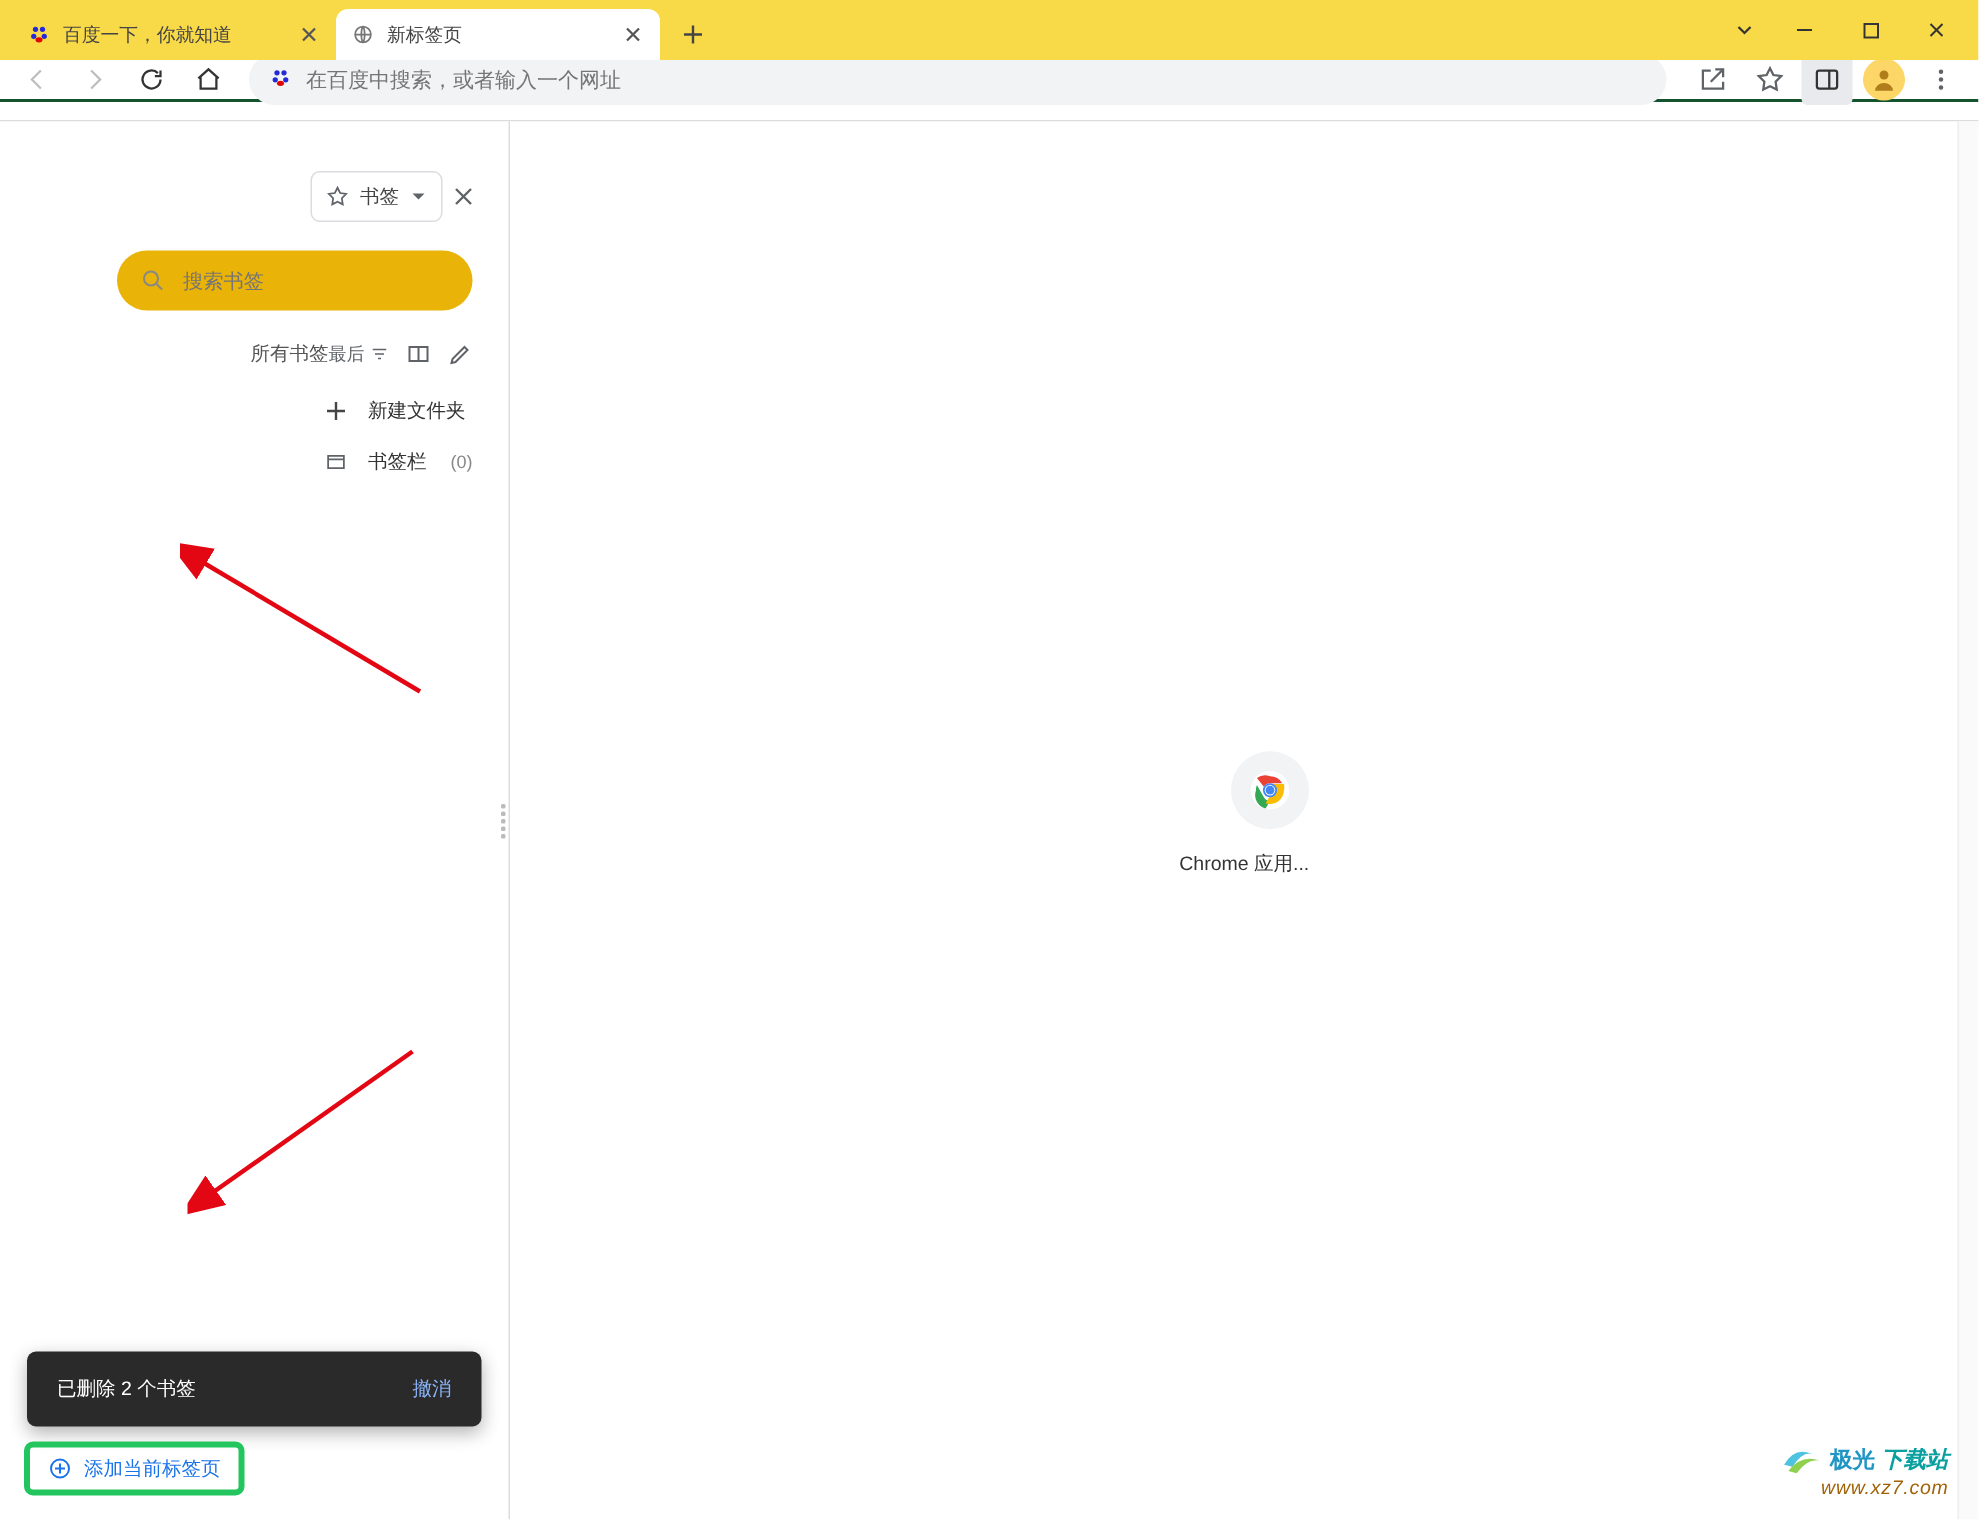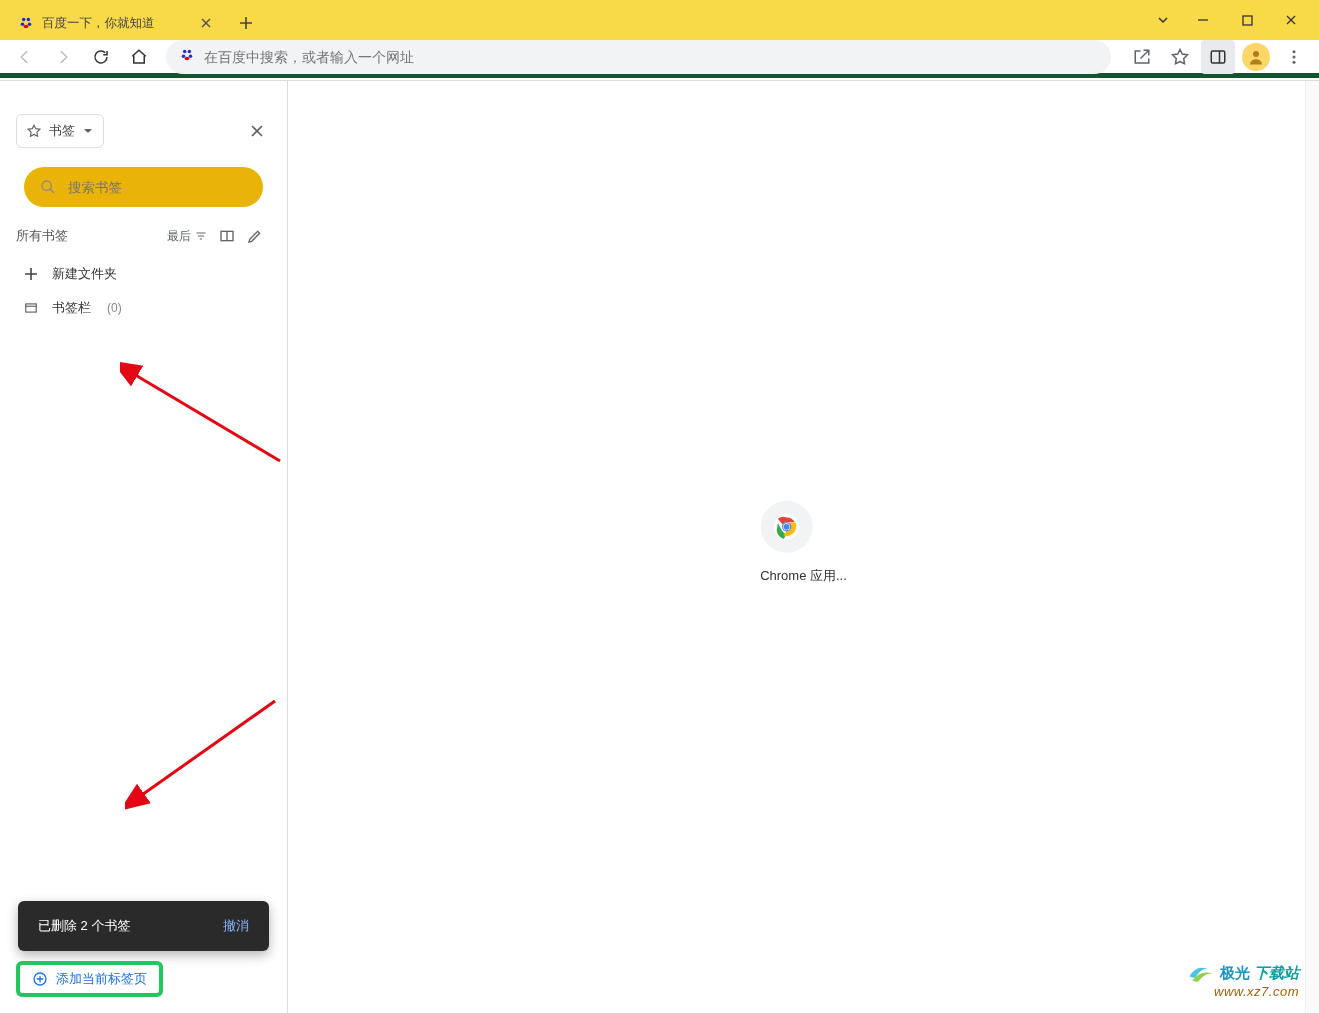--- a/index.html
+++ b/index.html
@@ -49,23 +49,23 @@
     display:flex; align-items:center; gap: 0;
   }
   .window-controls .wbtn {
     width: 44px; height: 32px; display:flex; align-items:center; justify-content:center;
     color:#333; cursor:pointer;
   }
   .window-controls .chev { width: 36px; }
 
   
   .toolbar {
-    height: 38px;
+    height: 28px;
     background: #fff;
-    border-bottom: 5px solid #14532d;
+    border-bottom: 2px solid #14532d;
     display:flex; align-items:center;
     padding: 0 8px;
     gap: 4px;
   }
   .nav-btn {
     width: 34px; height: 34px; border-radius: 50%;
     display:flex; align-items:center; justify-content:center;
     color:#606060; cursor:pointer;
   }
   .nav-btn.disabled { color:#bdbdbd; cursor:default; }
@@ -92,27 +92,28 @@
   }
 
   
   .content {
     position: absolute; top:80px; left:0; right:0; bottom:0;
     display:flex;
     border-top: 1px solid #dadce0;
     box-shadow: inset 0 6px 6px -6px rgba(0,0,0,0.15);
   }
   .bookmarks-panel {
-    width: 288px;
+    width: 340px;
     border-right: 1px solid #dadce0;
     background:#fff;
     position:relative;
     display:flex;
     flex-direction:column;
     padding-top: 32px;
+    align-items: flex-end;
   }
   .panel-header {
     height: 36px; margin: 0 16px 18px 16px;
     display:flex; align-items:center;
   }
   .bm-dropdown {
     height: 34px; border:1px solid #dadce0; border-radius:6px;
     display:flex; align-items:center; gap:8px;
     padding: 0 10px; color:#444; cursor:pointer;
     font-size:13px;
@@ -167,21 +168,21 @@
     width:4px; height:30px; display:flex; flex-direction:column;
     justify-content:center; gap:2px;
   }
   .drag-handle span { width:3px; height:3px; background:#bbb; border-radius:1px; }
 
   .main-area {
     flex:1; position:relative; background:#fff;
   }
   .app-tile {
     position:absolute; left:50%; top:50%; transform:translate(-50%,-55%);
-    display:flex; flex-direction:column; align-items:flex-start; gap:14px;
+    display:flex; flex-direction:column; align-items:flex-end; gap:14px;
   }
   .app-icon {
     width:52px; height:52px; border-radius:50%; background:#f1f3f4;
     display:flex; align-items:center; justify-content:center;
   }
   .app-label { color:#333; font-size:13px; }
 
   
   .arrow { position:absolute; pointer-events:none; }
 
@@ -214,20 +215,36 @@
     <span class="favicon">
       <svg width="14" height="14" viewBox="0 0 24 24">
           <circle cx="8" cy="6" r="3" fill="#2529d8"></circle>
           <circle cx="16" cy="6" r="3" fill="#2529d8"></circle>
           <circle cx="6" cy="14" r="3" fill="#2529d8"></circle>
           <circle cx="18" cy="14" r="3" fill="#2529d8"></circle>
           <ellipse cx="12" cy="18" rx="4" ry="3" fill="#e10600"></ellipse>
         </svg>
     </span>
     <span>百度一下，你就知道</span>
+    <span class="close">
+      <svg width="10" height="10" viewBox="0 0 10 10">
+          <path d="M1 1 L9 9 M9 1 L1 9" stroke="#555" stroke-width="1.5"></path>
+        </svg>
+    </span>
+  </div>
+  <div class="tab active">
+    <span class="favicon">
+      <svg width="14" height="14" viewBox="0 0 24 24" fill="none" stroke="#777" stroke-width="2">
+          <circle cx="12" cy="12" r="9"></circle>
+          <path d="M3 12h18"></path>
+          <path d="M12 3c2.5 3 2.5 15 0 18"></path>
+          <path d="M12 3c-2.5 3-2.5 15 0 18"></path>
+        </svg>
+    </span>
+    <span>新标签页</span>
     <span class="close">
       <svg width="10" height="10" viewBox="0 0 10 10">
           <path d="M1 1 L9 9 M9 1 L1 9" stroke="#555" stroke-width="1.5"></path>
         </svg>
     </span>
   </div>
   <div class="new-tab-btn">
     <svg width="14" height="14" viewBox="0 0 14 14">
         <path d="M7 1v12M1 7h12" stroke="#444" stroke-width="1.6"></path>
       </svg>

